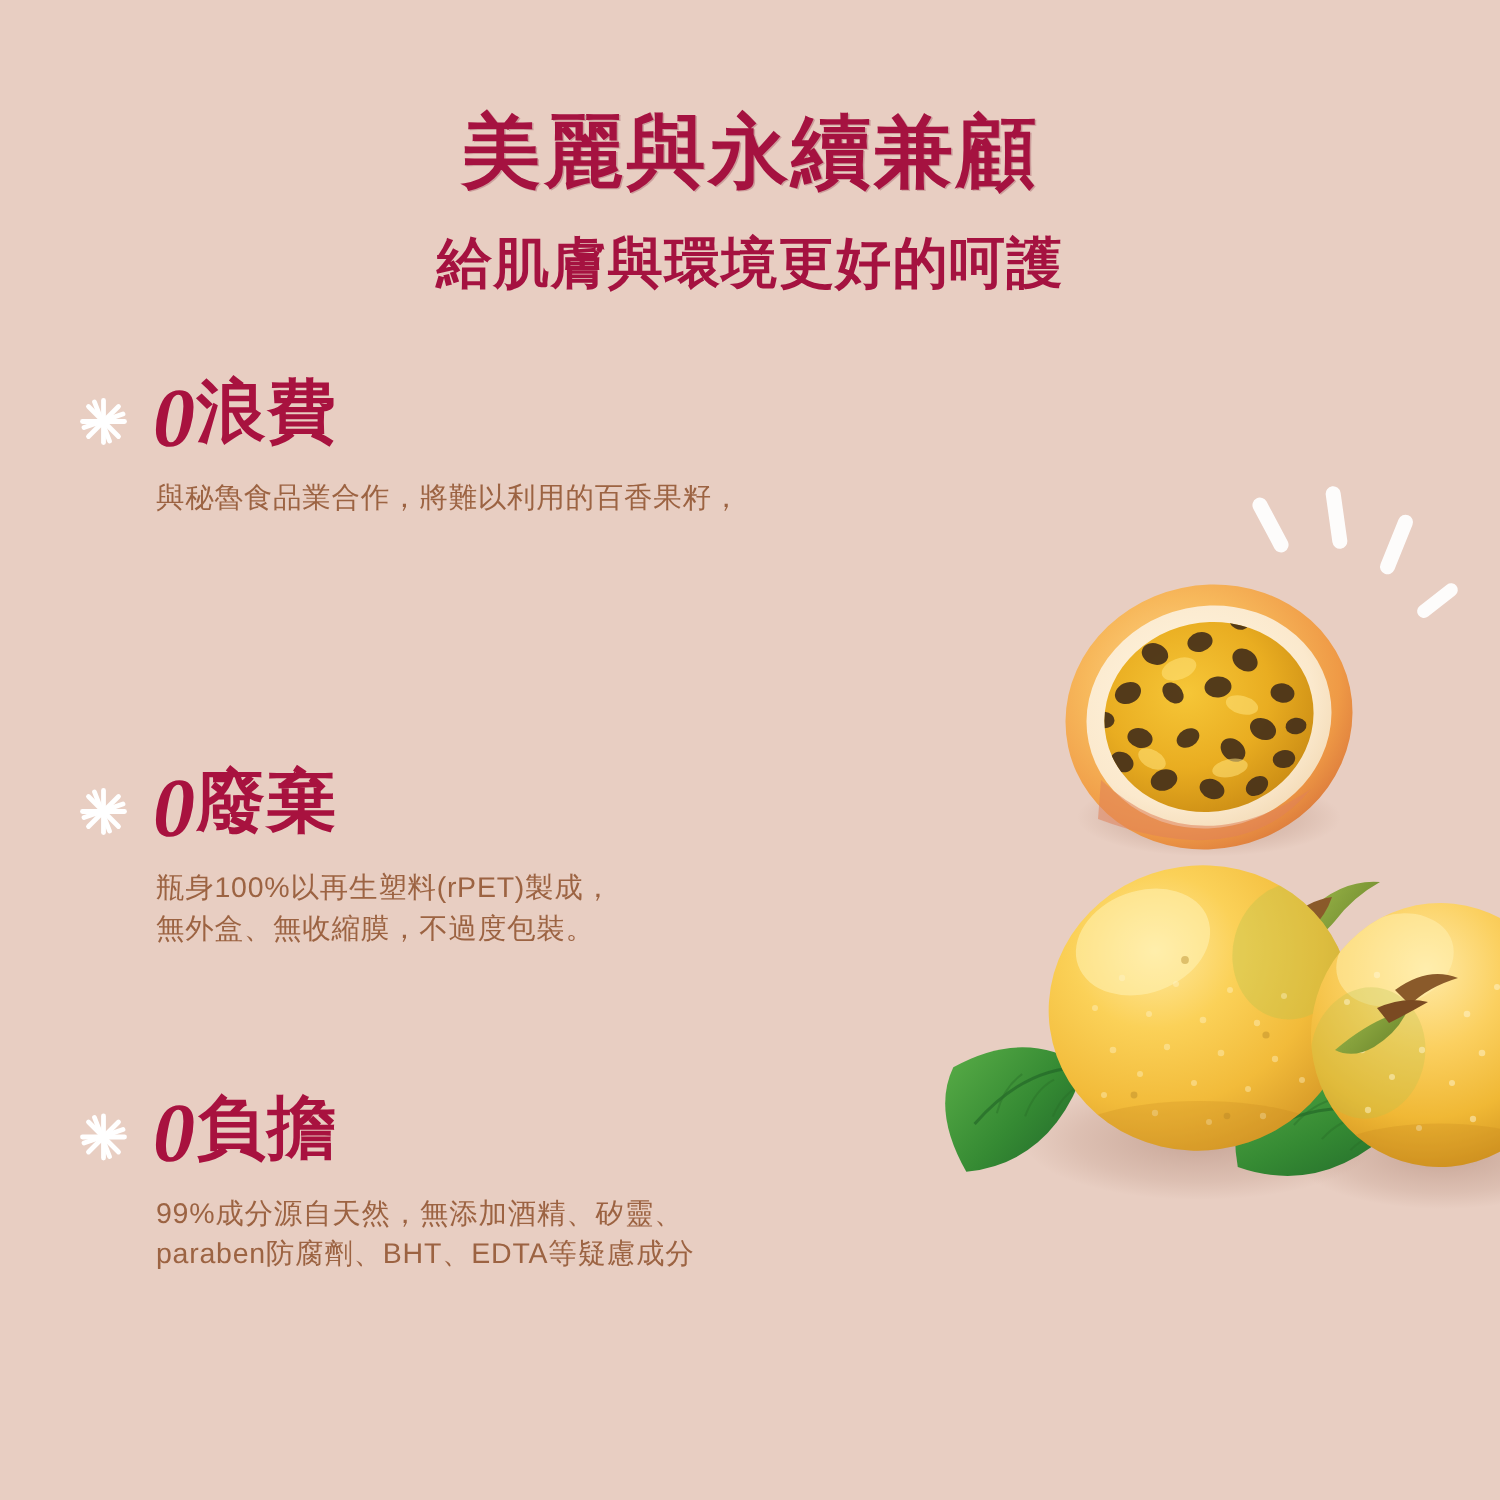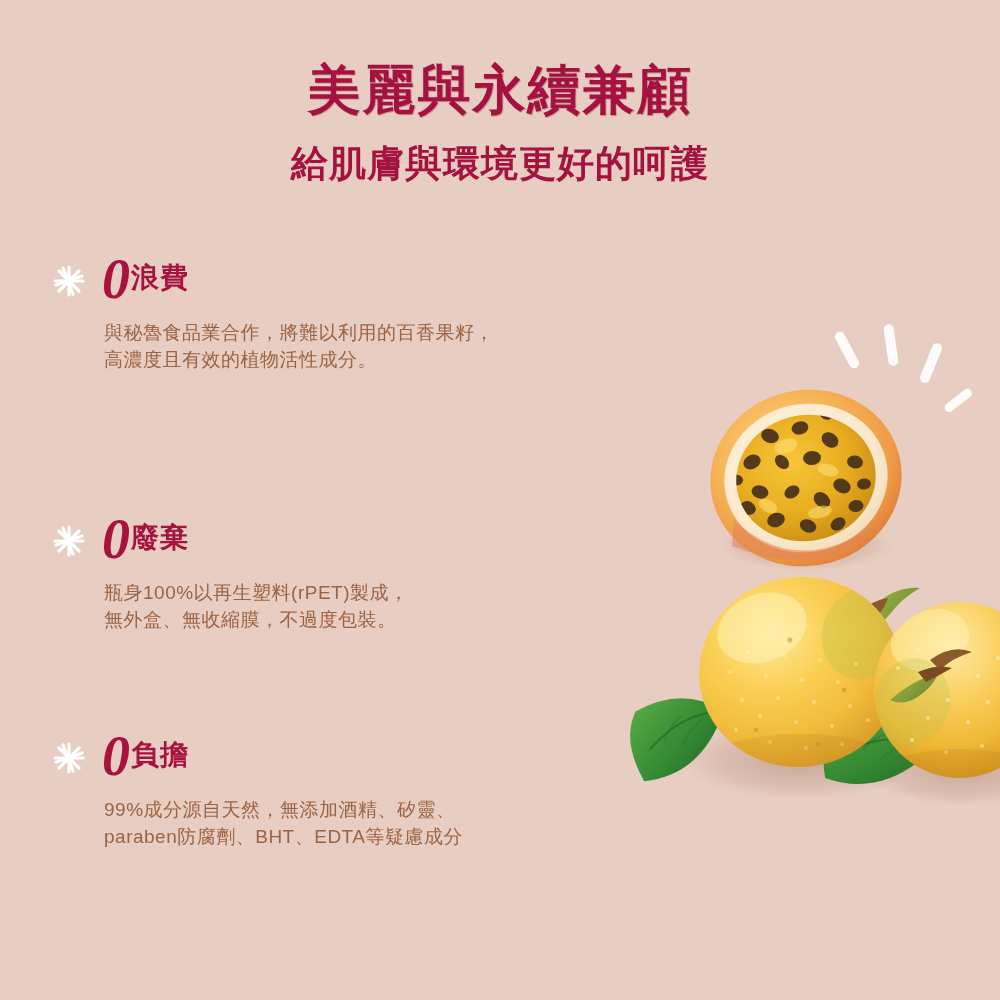--- a/index.html
+++ b/index.html
@@ -28,21 +28,21 @@
     position: absolute;
     inset: 0;
     width: 1000px;
     height: 1000px;
     pointer-events: none;
   }
 
   
   .title-block {
     position: absolute;
-    top: 60px;
+    top: 72px;
     left: 0;
     width: 1000px;
     text-align: center;
   }
   .main-title {
     font-size: 53px;
     font-weight: bold;
     color: #a51240;
     letter-spacing: 2px;
     line-height: 1.12;
@@ -86,26 +86,27 @@
     font-family: "Liberation Serif", "DejaVu Serif", serif;
     font-style: italic;
     font-weight: bold;
     font-size: 56px;
     color: #a8123f;
     line-height: 1;
     margin-right: 2px;
     letter-spacing: -1px;
   }
   .head-word {
-    font-size: 28px;
+    font-size: 46px;
     font-weight: bold;
     color: #a8123f;
     line-height: 1;
     letter-spacing: 1px;
     padding-bottom: 2px;
+    font-family: Liberation Mono, monospace;
   }
 
   .section-body {
     padding-left: 104px;
     margin-top: 10px;
   }
   .body-line {
     font-size: 19px;
     color: #9c6342;
     line-height: 1.42;
@@ -329,21 +330,20 @@
           <line x1="27" y1="7" x2="7" y2="27"></line>
           <line x1="11" y1="4" x2="21" y2="30"></line>
           <line x1="4" y1="21" x2="30" y2="12"></line>
         </g>
       </svg>
       <span class="zero">0</span>
       <span class="head-word">浪費</span>
     </div>
     <div class="section-body">
       <div class="body-line">與秘魯食品業合作，將難以利用的百香果籽，</div>
-      <div class="body-line">高濃度且有效的植物活性成分。</div>
     </div>
   </div>
 
   <div class="section" id="section-1">
     <div class="section-head">
       <svg class="sparkle" viewBox="0 0 34 34">
         <g stroke="#ffffff" stroke-width="3.2" stroke-linecap="round">
           <line x1="17" y1="3" x2="17" y2="31"></line>
           <line x1="3" y1="17" x2="31" y2="17"></line>
           <line x1="7" y1="7" x2="27" y2="27"></line>

